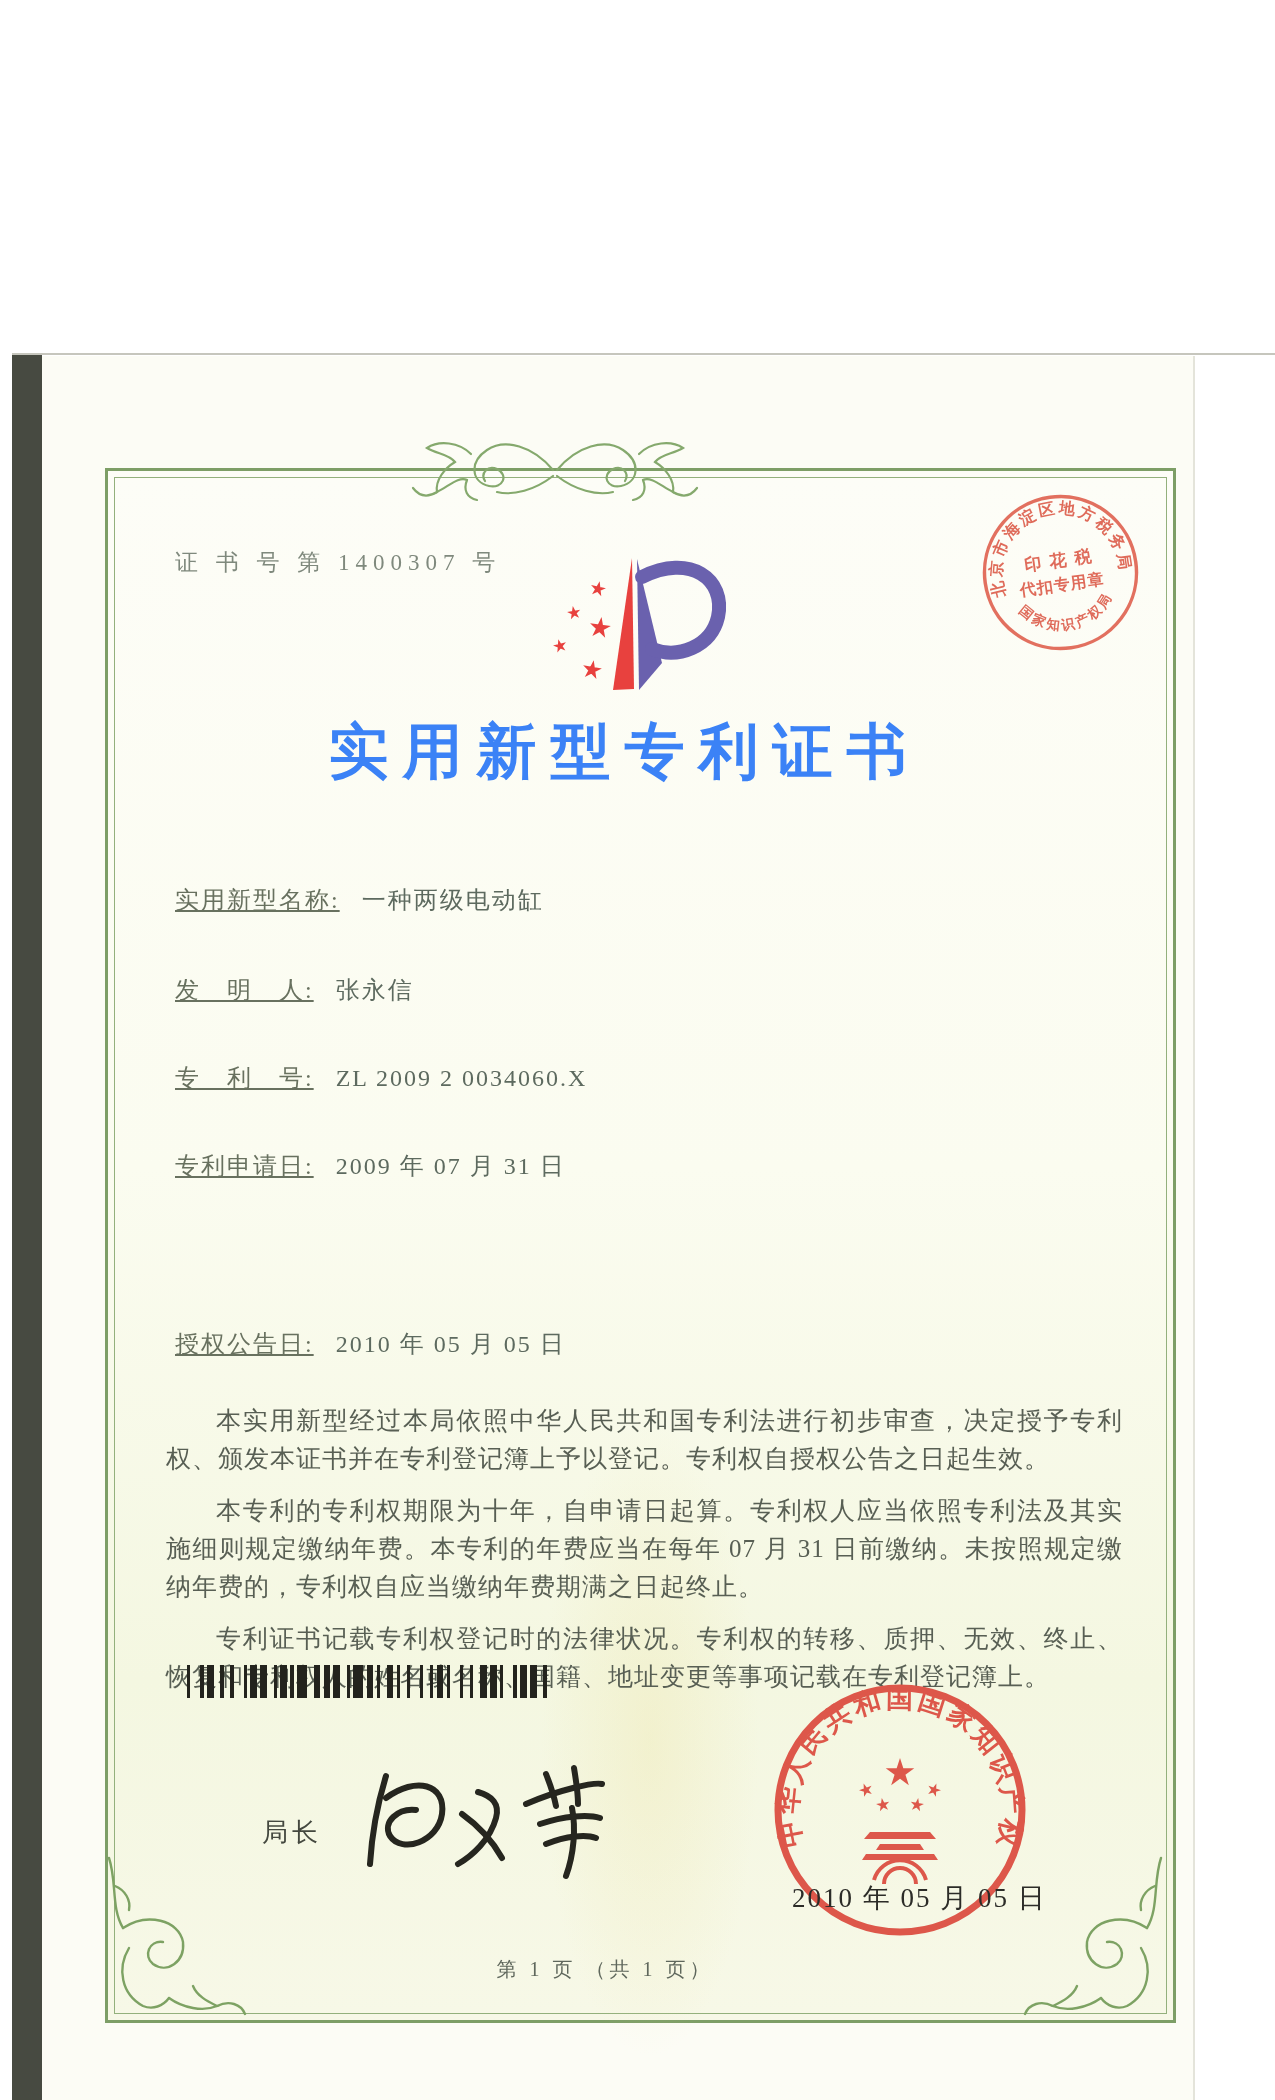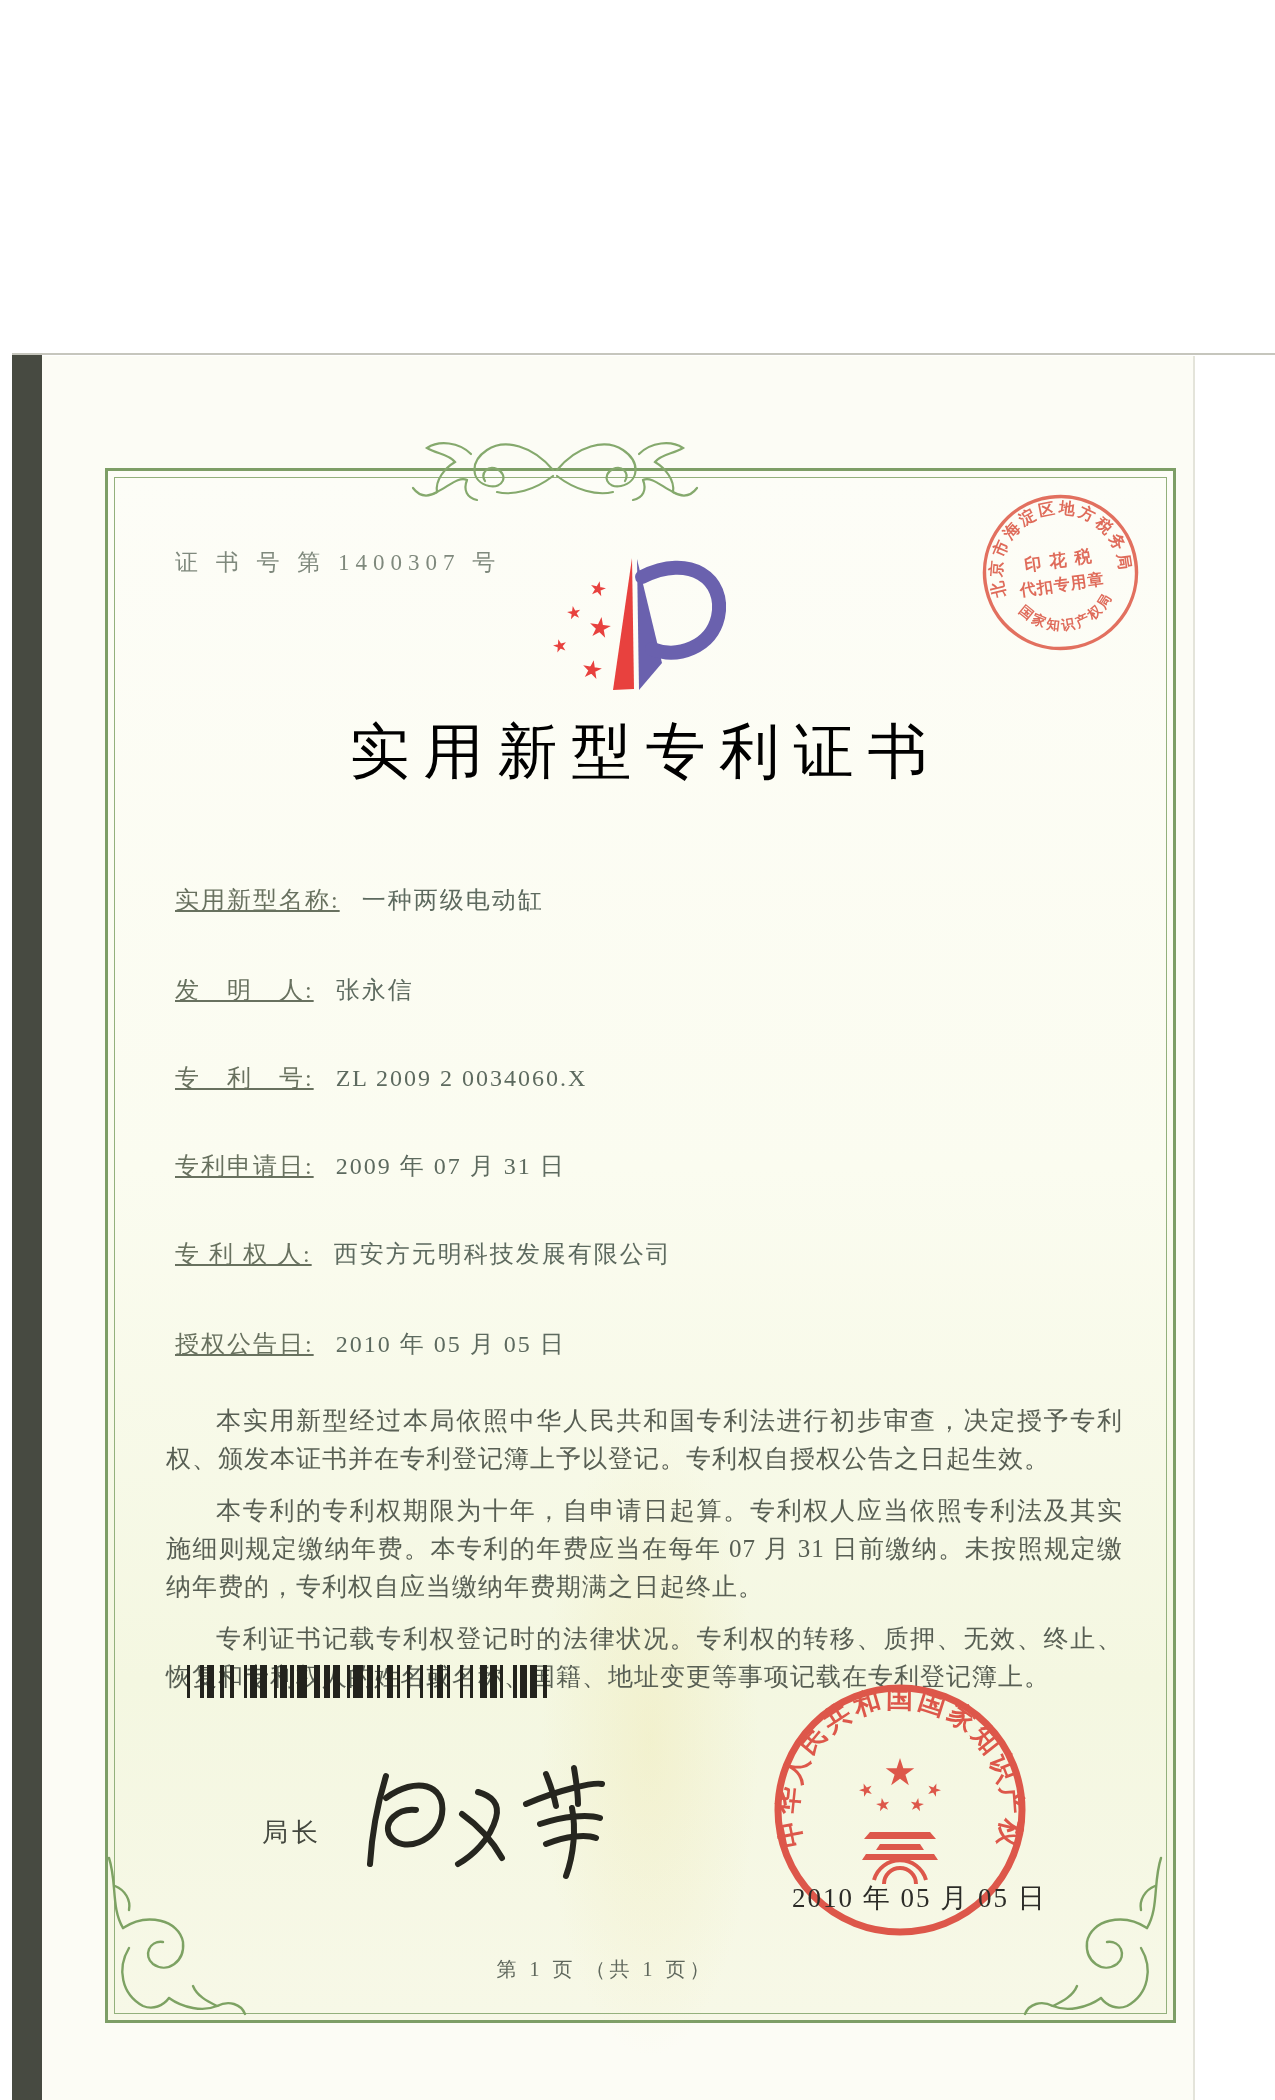--- a/index.html
+++ b/index.html
@@ -14,22 +14,22 @@
          background:linear-gradient(180deg,#fdfdf7 0%,#fbfcf0 45%,#f4f7e1 78%,#f7f8e7 100%);}
   .frame::before{content:"";position:absolute;left:6px;top:6px;right:6px;bottom:6px;
          border:1px solid #93b07c;}
   .glow{position:absolute;left:540px;top:1420px;width:220px;height:640px;
         background:radial-gradient(ellipse at center,rgba(236,226,160,0.30),rgba(236,226,160,0) 70%);}
   .orn-top{position:absolute;left:405px;top:430px;}
   .orn-bl{position:absolute;left:95px;top:1856px;}
   .orn-br{position:absolute;left:1015px;top:1856px;transform:scaleX(-1);}
   .cert-no{position:absolute;left:175px;top:547px;font-size:23px;letter-spacing:6px;color:#7f897d;}
   .logo{position:absolute;left:538px;top:545px;}
-  .title{position:absolute;left:113px;top:712px;width:1065px;text-align:center;
-         font-size:60px;font-weight:normal;letter-spacing:14px;color:#000000;}
+  .title{position:absolute;left:92px;top:712px;width:1065px;text-align:center;
+         font-size:60px;font-weight:bold;letter-spacing:14px;color:#3b82f6;}
   .tax-stamp{position:absolute;left:978px;top:490px;}
   .field-row{position:absolute;left:175px;font-size:24px;color:#68715f;white-space:nowrap;}
   .f-label{letter-spacing:2px;text-decoration:underline;}
   .f-value{color:#5d6a5f;margin-left:16px;letter-spacing:2px;}
   .body-text{position:absolute;left:152px;top:1388px;width:985px;font-size:25px;
              line-height:38px;color:#585f54;text-align:justify;}
   .body-text p{margin:14px;text-indent:2em;letter-spacing:1px;}
   .barcode{position:absolute;left:187px;top:1665px;width:360px;height:33px;font-size:0;white-space:nowrap;}
   .sig-label{position:absolute;left:262px;top:1815px;font-size:26px;letter-spacing:4px;color:#44483f;}
   .sig{position:absolute;left:350px;top:1762px;}
@@ -127,24 +127,20 @@
     <span class="f-value">张永信</span>
   </div>
   <div class="field-row" style="top:1062px">
     <span class="f-label">专　利　号:</span>
     <span class="f-value">ZL 2009 2 0034060.X</span>
   </div>
   <div class="field-row" style="top:1150px">
     <span class="f-label">专利申请日:</span>
     <span class="f-value">2009 年 07 月 31 日</span>
   </div>
-  <div class="field-row" style="top:1238px">
-    <span class="f-label">专 利 权 人:</span>
-    <span class="f-value">西安方元明科技发展有限公司</span>
-  </div>
   <div class="field-row" style="top:1328px">
     <span class="f-label">授权公告日:</span>
     <span class="f-value">2010 年 05 月 05 日</span>
   </div>
 
   <div class="body-text">
     <p>本实用新型经过本局依照中华人民共和国专利法进行初步审查，决定授予专利权、颁发本证书并在专利登记簿上予以登记。专利权自授权公告之日起生效。</p>
     <p>本专利的专利权期限为十年，自申请日起算。专利权人应当依照专利法及其实施细则规定缴纳年费。本专利的年费应当在每年 07 月 31 日前缴纳。未按照规定缴纳年费的，专利权自应当缴纳年费期满之日起终止。</p>
     <p>专利证书记载专利权登记时的法律状况。专利权的转移、质押、无效、终止、恢复和专利权人的姓名或名称、国籍、地址变更等事项记载在专利登记簿上。</p>
   </div>

